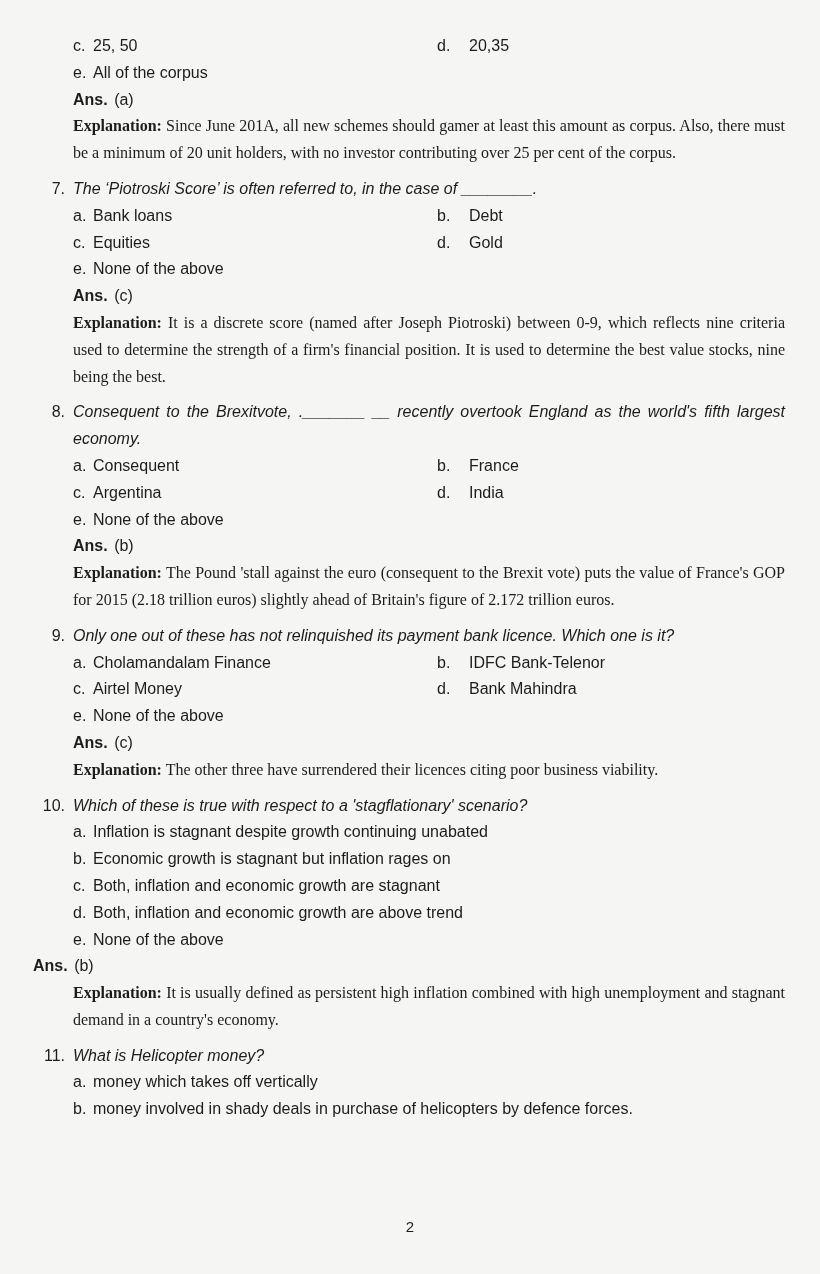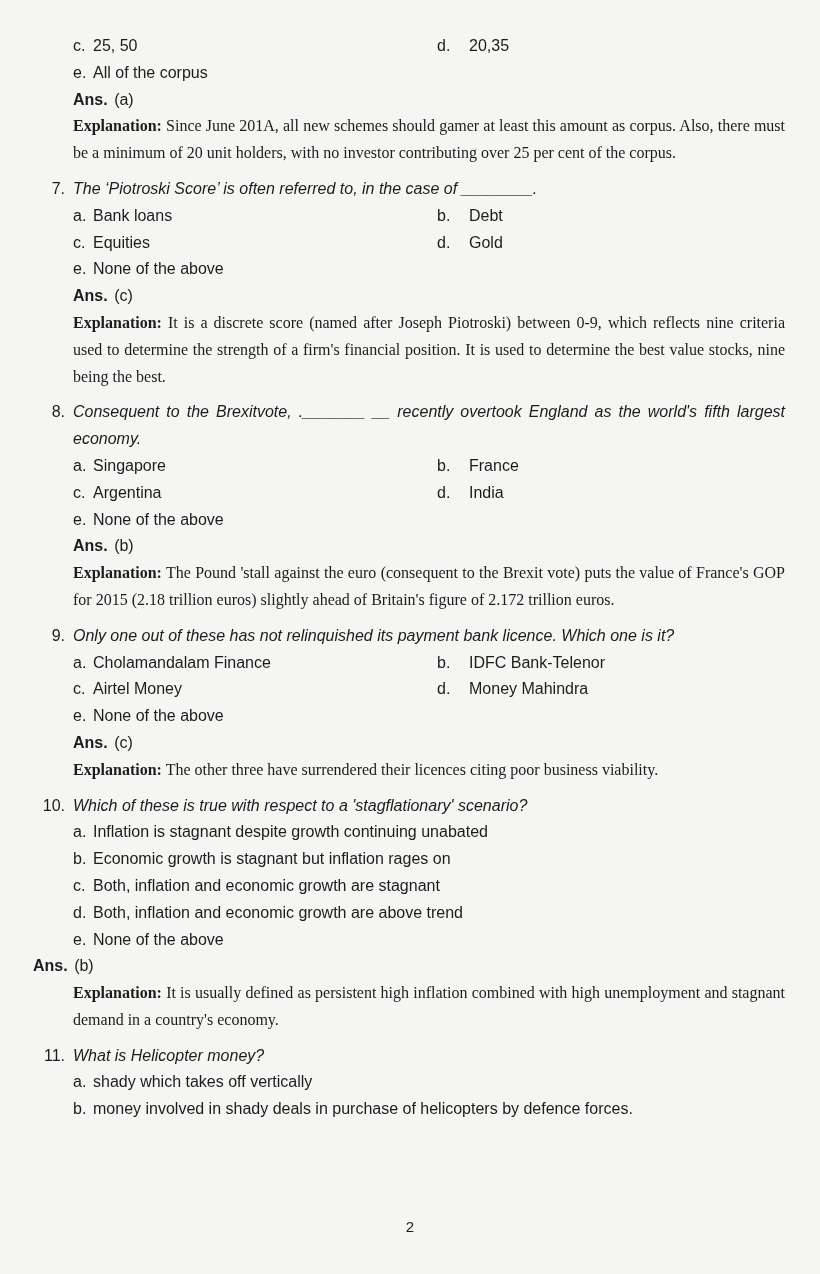--- a/index.html
+++ b/index.html
@@ -131,21 +131,21 @@
     </section>
 
     <section class="qblock">
       <div class="qrow">
         <span class="qnum">8.</span>
         <span class="qtext">Consequent to the Brexitvote, ._______ __ recently overtook England as the world's fifth largest economy.</span>
       </div>
       <div class="optrow indent">
         <span class="oc1">
           <span class="ol1">a.</span>
-          <span class="ot">Singapore</span>
+          <span class="ot">Consequent</span>
         </span>
         <span class="oc2">
           <span class="ol2">b.</span>
           <span class="ot">France</span>
         </span>
       </div>
       <div class="optrow indent">
         <span class="oc1">
           <span class="ol1">c.</span>
           <span class="ot">Argentina</span>
@@ -186,21 +186,21 @@
           <span class="ot">IDFC Bank-Telenor</span>
         </span>
       </div>
       <div class="optrow indent">
         <span class="oc1">
           <span class="ol1">c.</span>
           <span class="ot">Airtel Money</span>
         </span>
         <span class="oc2">
           <span class="ol2">d.</span>
-          <span class="ot">Money Mahindra</span>
+          <span class="ot">Bank Mahindra</span>
         </span>
       </div>
       <div class="optrow indent">
         <span class="oc1 full">
           <span class="ol1">e.</span>
           <span class="ot">None of the above</span>
         </span>
       </div>
       <div class="ansrow indent">
         <span class="b">Ans.</span>
@@ -258,21 +258,21 @@
     </section>
 
     <section class="qblock">
       <div class="qrow">
         <span class="qnum">11.</span>
         <span class="qtext">What is Helicopter money?</span>
       </div>
       <div class="optrow indent">
         <span class="oc1 full">
           <span class="ol1">a.</span>
-          <span class="ot">shady which takes off vertically</span>
+          <span class="ot">money which takes off vertically</span>
         </span>
       </div>
       <div class="optrow indent">
         <span class="oc1 full">
           <span class="ol1">b.</span>
           <span class="ot">money involved in shady deals in purchase of helicopters by defence forces.</span>
         </span>
       </div>
     </section>
 

